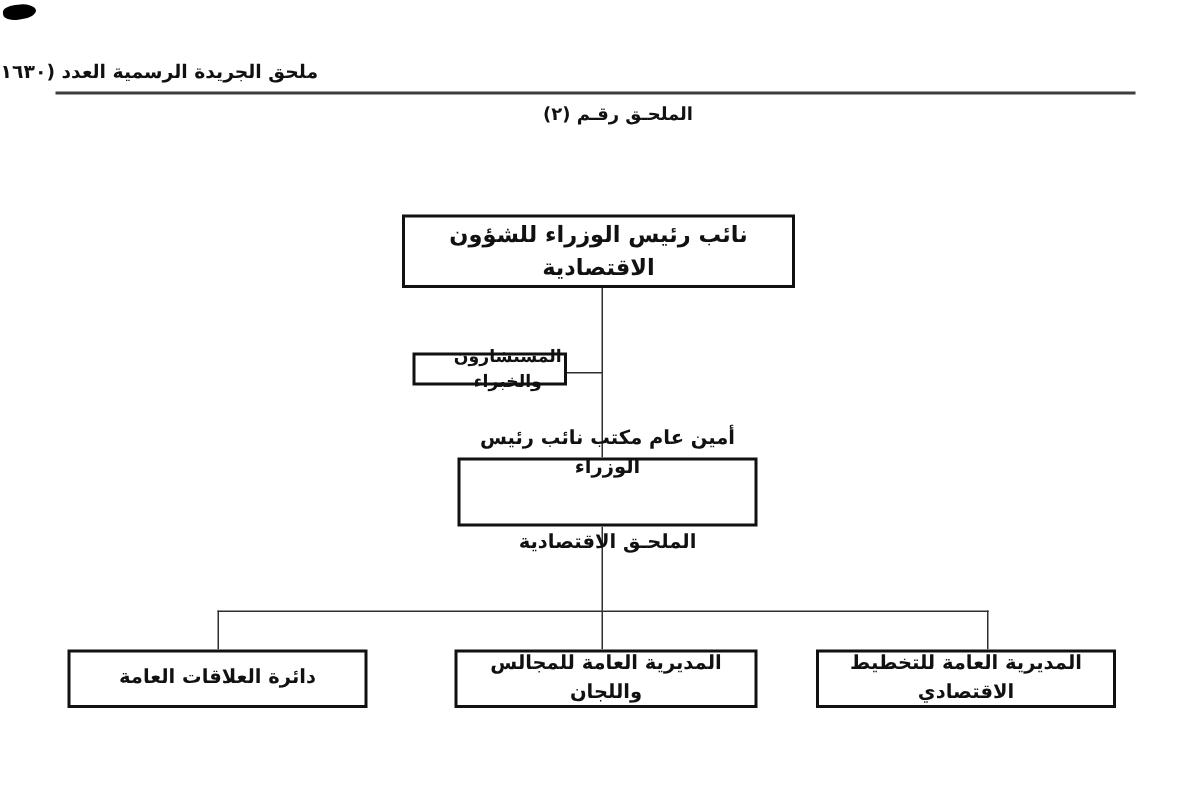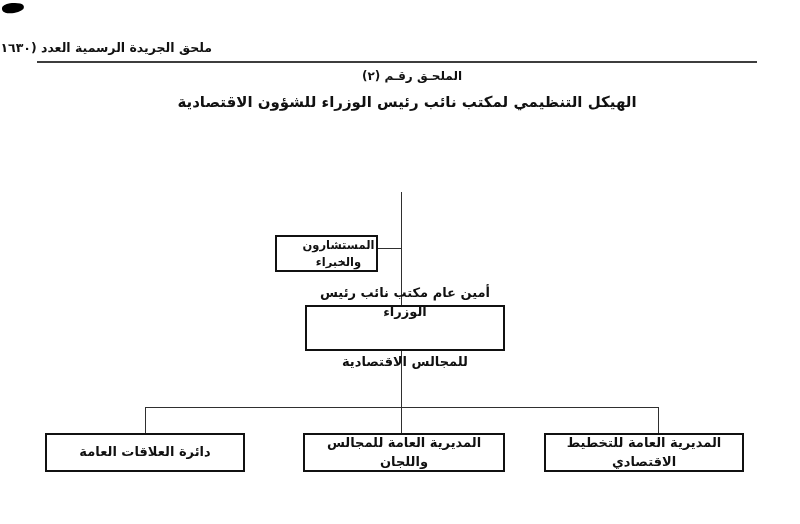--- a/index.html
+++ b/index.html
@@ -25,21 +25,21 @@
   .chart-subtitle{
     position:absolute;left:14px;right:0;top:93px;margin:0;
     direction:rtl;text-align:center;font-weight:700;font-size:15px;
   }
   .node{
     position:absolute;box-sizing:border-box;border:2px solid #111111;background:#ffffff;
     display:flex;flex-direction:column;align-items:center;justify-content:center;
     direction:rtl;text-align:center;font-weight:700;line-height:1.45;
   }
   .node-root{left:268px;top:143px;width:262px;height:49px;font-size:15px;}
-  .node-advisors{left:275px;top:235px;width:103px;height:37px;font-size:11.5px;padding-left:24px;}
+  .node-advisors{left:275px;top:235px;width:103px;height:22px;font-size:11.5px;padding-left:24px;}
   .node-secretary{left:305px;top:305px;width:200px;height:46px;font-size:13px;gap:31px;}
   .node-dept{top:433px;width:200px;height:39px;font-size:13px;}
   .node-pr{left:45px;}
   .node-councils{left:303px;width:202px;}
   .node-planning{left:544px;}
   .cline{position:absolute;background:#2f2f2f;}
   .vl-root-sec{left:401px;top:192px;width:1px;height:113px;}
   .hl-advisors{left:376px;top:248px;width:26px;height:1px;}
   .vl-sec-bus{left:401px;top:351px;width:1px;height:56px;}
   .hl-bus{left:145px;top:407px;width:514px;height:1px;}
@@ -54,38 +54,40 @@
 <div class="page">
 
   <div class="corner-mark"></div>
 
   <div class="gazette-note" dir="rtl">ملحق الجريدة الرسمية العدد (١٦٣٠)</div>
 
   <div class="header-rule"></div>
 
   <h1 class="annex-title" dir="rtl">الملحـق رقـم (٢)</h1>
 
-  <h2 class="chart-subtitle" dir="rtl">الهيكل التنظيمي لمكتب نائب رئيس الوزراء للشؤون الاقتصادية</h2>
 
   <div class="cline vl-root-sec"></div>
   <div class="cline hl-advisors"></div>
   <div class="cline vl-sec-bus"></div>
   <div class="cline hl-bus"></div>
   <div class="cline drop drop-left"></div>
   <div class="cline drop drop-center"></div>
   <div class="cline drop drop-right"></div>
 
+  <div class="node node-root">
+    <span>نائب رئيس الوزراء للشؤون الاقتصادية</span>
+  </div>
 
   <div class="node node-advisors">
     <span>المستشارون والخبراء</span>
   </div>
 
   <div class="node node-secretary">
     <span>أمين عام مكتب نائب رئيس الوزراء</span>
-    <span>للمجالس الاقتصادية</span>
+    <span>الملحـق الاقتصادية</span>
   </div>
 
   <div class="node node-dept node-planning">
     <span>المديرية العامة للتخطيط الاقتصادي</span>
   </div>
 
   <div class="node node-dept node-pr">
     <span>دائرة العلاقات العامة</span>
   </div>
 

